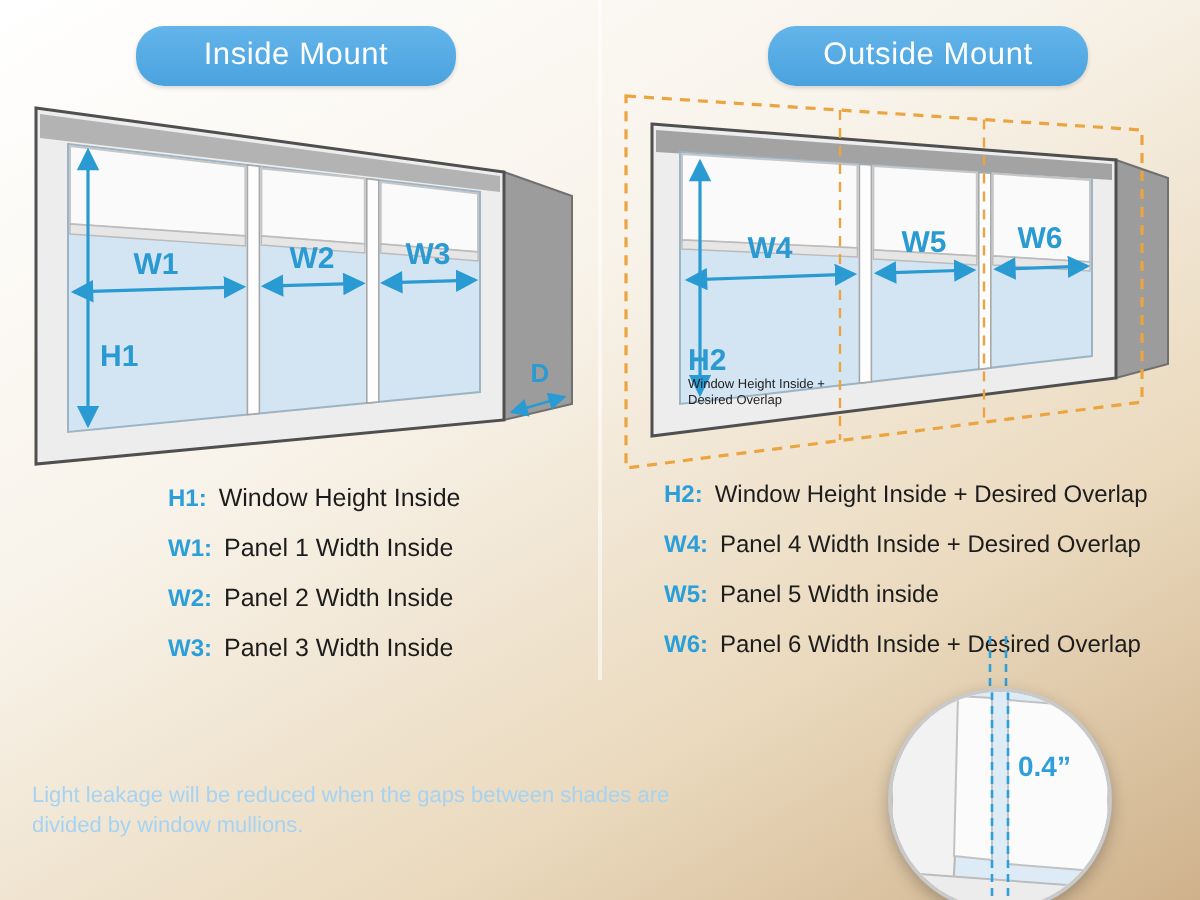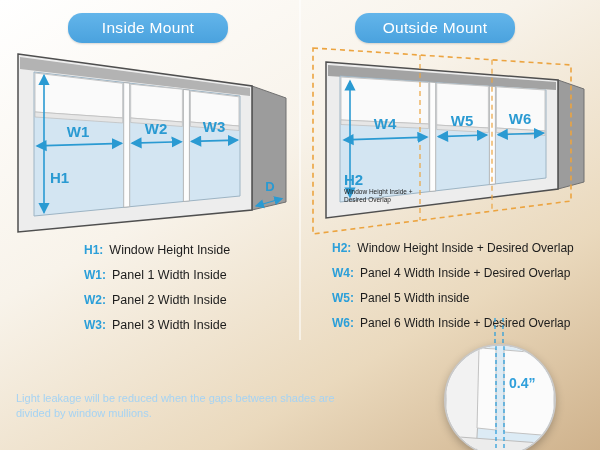--- a/index.html
+++ b/index.html
@@ -13,21 +13,21 @@
   .divider { position:absolute; left:299px; top:0; width:2px; height:340px; background:rgba(255,255,255,.55); }
 
   .pill {
     position:absolute; top:13px; height:30px; width:160px;
     border-radius:14px; background:linear-gradient(#63b5ea,#4aa2de);
     color:#fff; font-size:15.5px; letter-spacing:.3px;
     display:flex; align-items:center; justify-content:center;
     box-shadow:0 1px 2px rgba(0,0,0,.15);
   }
   .pill.left { left:68px; }
-  .pill.right { left:355px;text-align:right; }
+  .pill.right { left:384px;text-align:right; }
 
   .diagram { position:absolute; }
   .diagram.left { left:4px; top:38px; }
   .diagram.right { left:300px; top:36px; }
 
   .legend { position:absolute; }
   .legend.left { left:84px; top:240px; }
   .legend.right { left:332px; top:238px; }
   .lrow { margin-bottom:7px; white-space:nowrap; }
   .lkey { color:#2b9fd9; font-weight:700; font-size:12px; margin-right:6px; }

